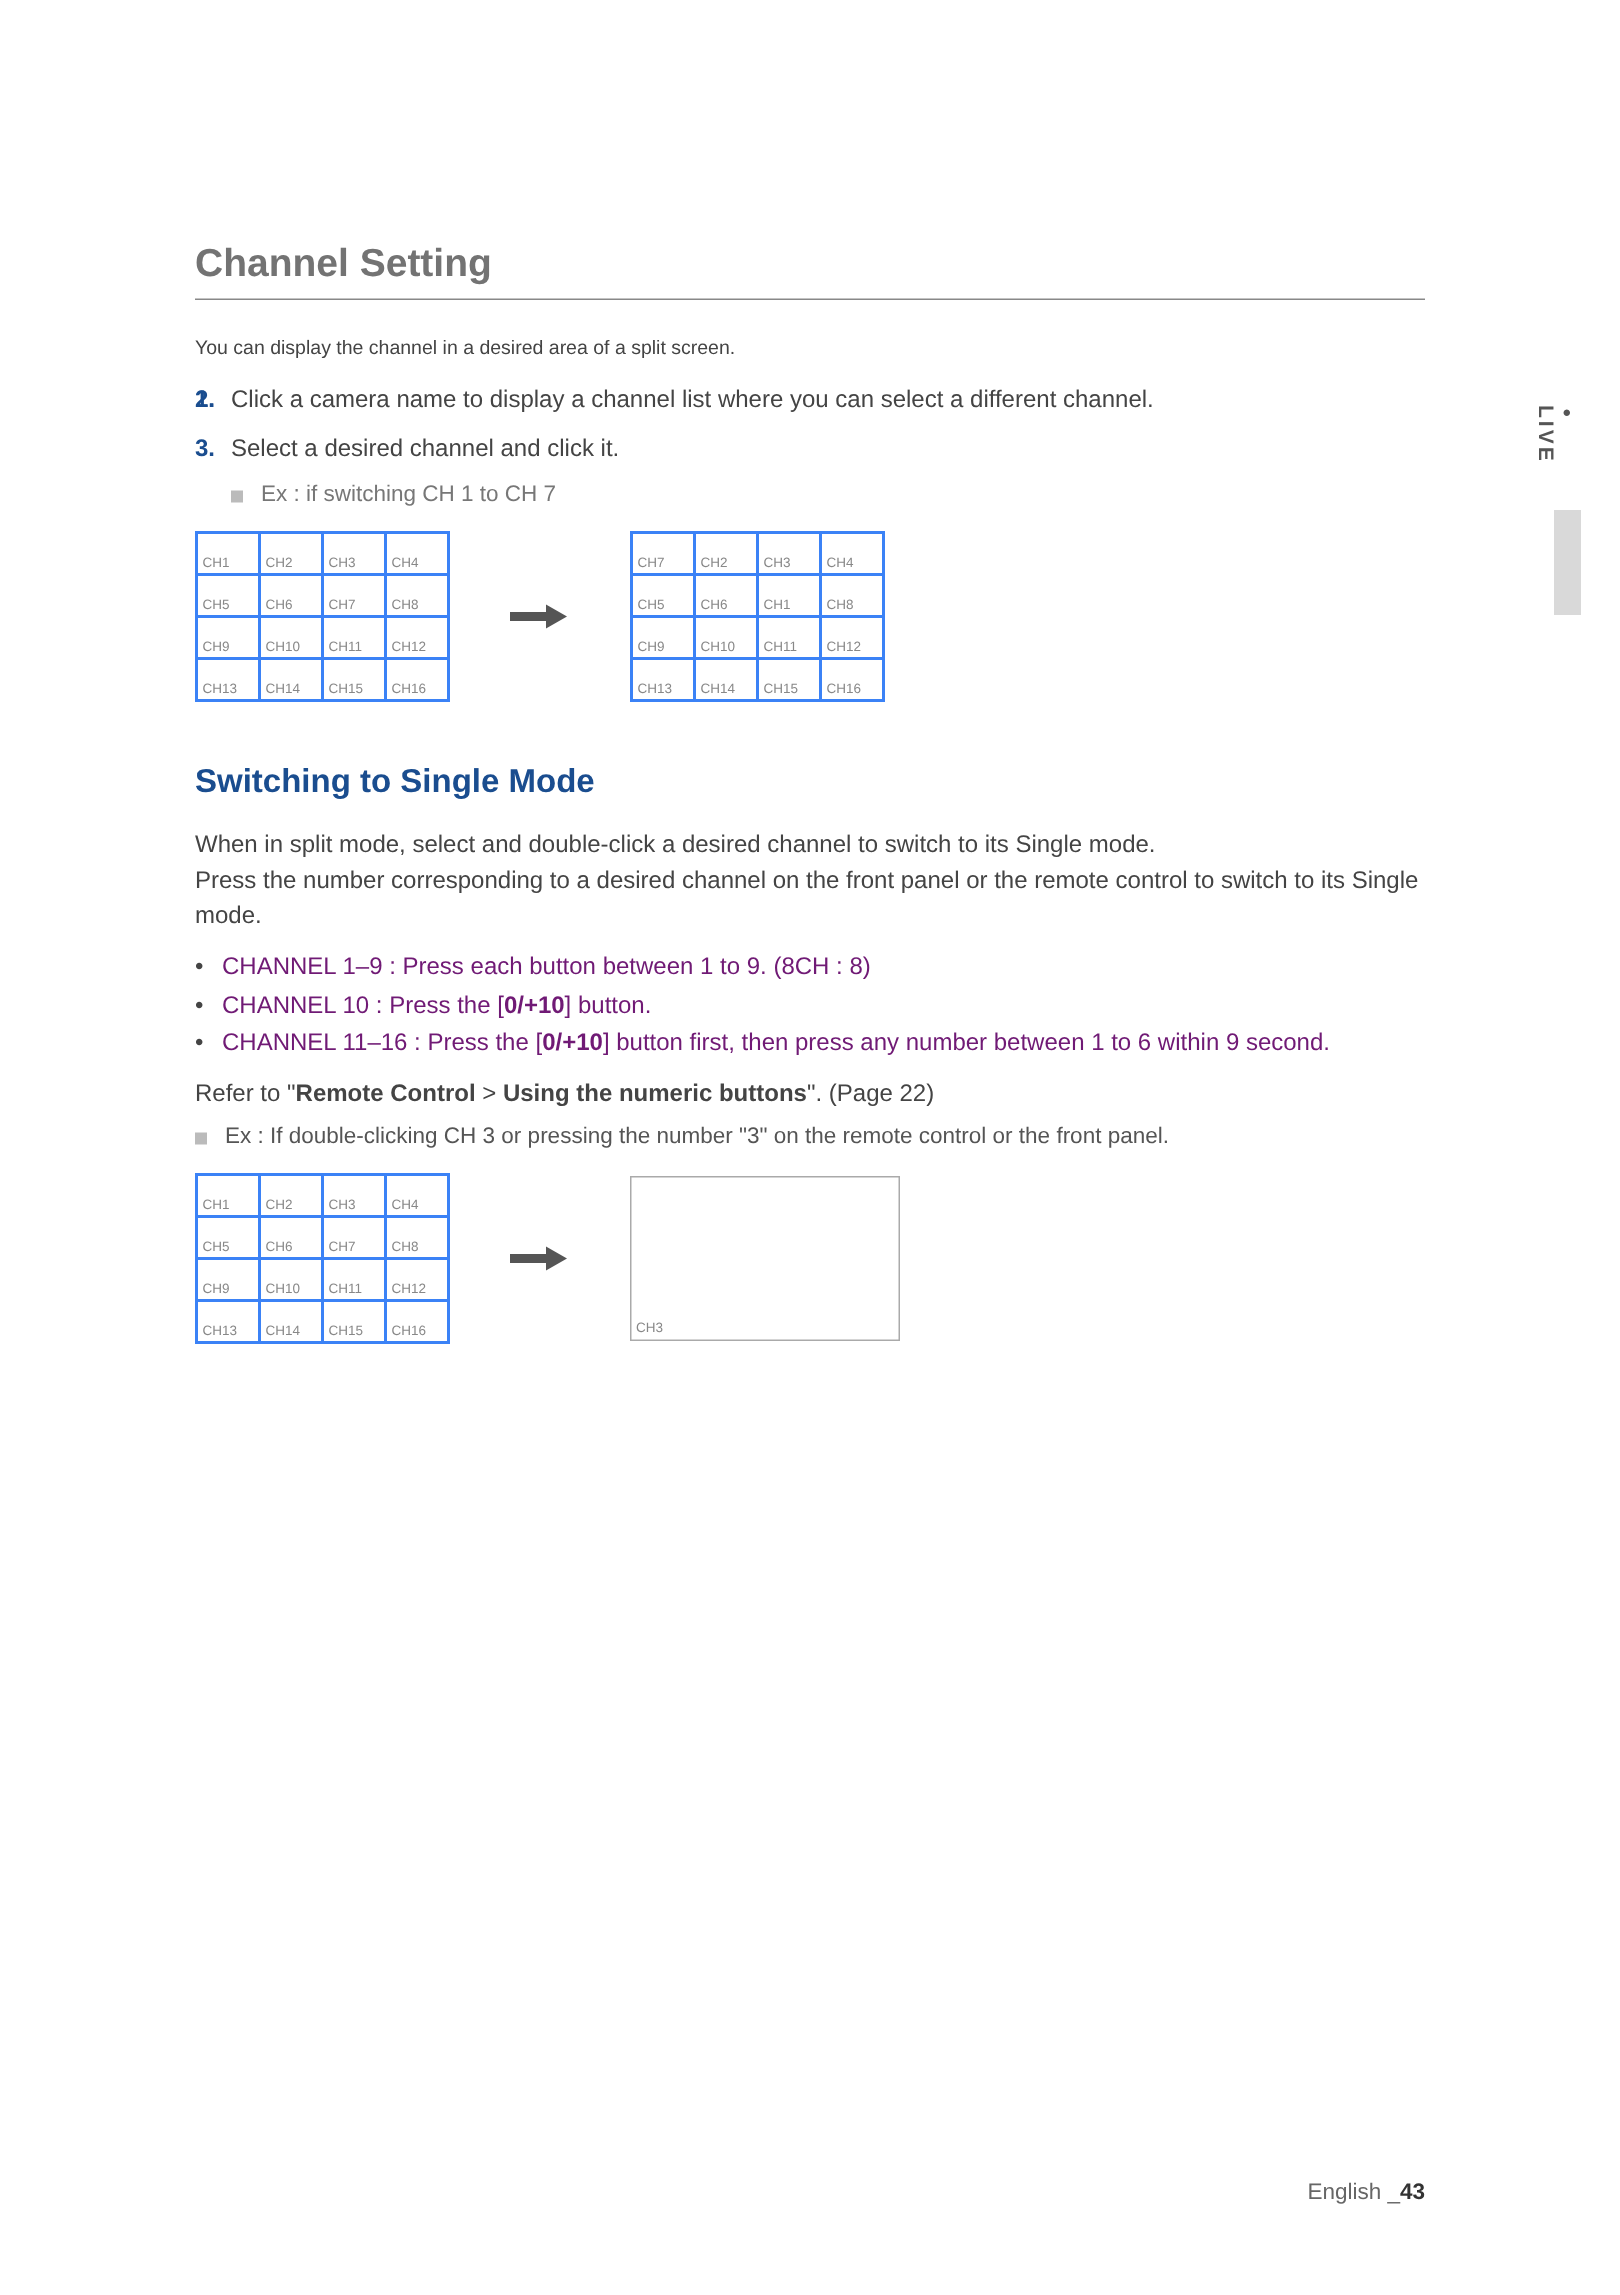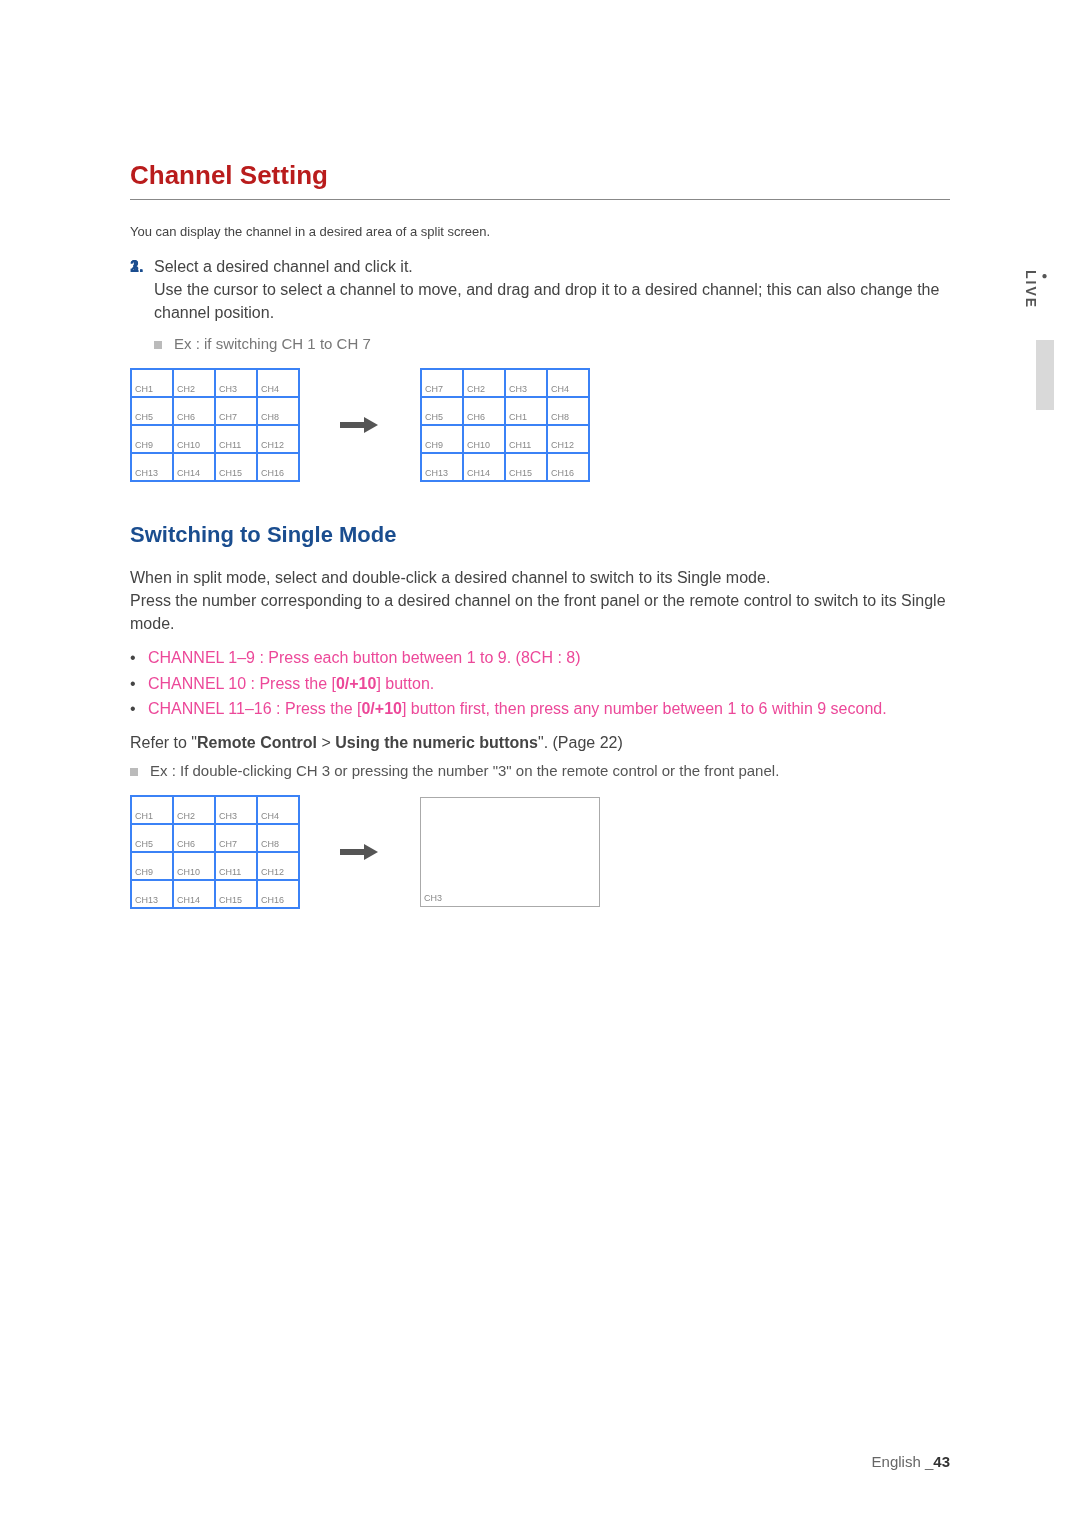--- a/index.html
+++ b/index.html
@@ -34,21 +34,21 @@
       position: absolute;
       right: 26px;
       top: 340px;
       width: 18px;
       height: 70px;
       background: #d9d9d9;
     }
     h1 {
       font-size: 26px;
       font-weight: bold;
-      color: #b91c1c;
+      color: #737373;
       border-bottom: 1px solid #888;
       padding-bottom: 8px;
       margin-bottom: 24px;
     }
     h2 {
       font-size: 22px;
       font-weight: bold;
       color: #1a4d8f;
       margin-top: 40px;
       margin-bottom: 18px;
@@ -150,21 +150,21 @@
       line-height: 1.45;
       margin-bottom: 10px;
     }
     ul.bullets {
       list-style: none;
       padding-left: 0;
       margin-bottom: 12px;
     }
     ul.bullets li {
       font-size: 16px;
-      color: #ec4899;
+      color: #701a75;
       padding-left: 18px;
       position: relative;
       line-height: 1.6;
     }
     ul.bullets li::before {
       content: "•";
       position: absolute;
       left: 0; top: 0;
       color: #444;
     }
@@ -204,25 +204,25 @@
 <h1>Channel Setting</h1>
 
 <p class="intro">You can display the channel in a desired area of a split screen.</p>
 
 <ol class="steps">
   <li>
     <span class="num">1.</span>
   </li>
   <li>
     <span class="num">2.</span>
+    <span>Click a camera name to display a channel list where you can select a different channel.</span>
   </li>
   <li>
     <span class="num">3.</span>
     <span>Select a desired channel and click it.</span>
-    <span class="subtext">Use the cursor to select a channel to move, and drag and drop it to a desired channel; this can also change the channel position.</span>
   </li>
 </ol>
 
 <p class="note-line">Ex : if switching CH 1 to CH 7</p>
 
 <div class="row-grids">
   <table class="channel-grid">
     <tbody>
         <tr>
           <td>CH1</td>

